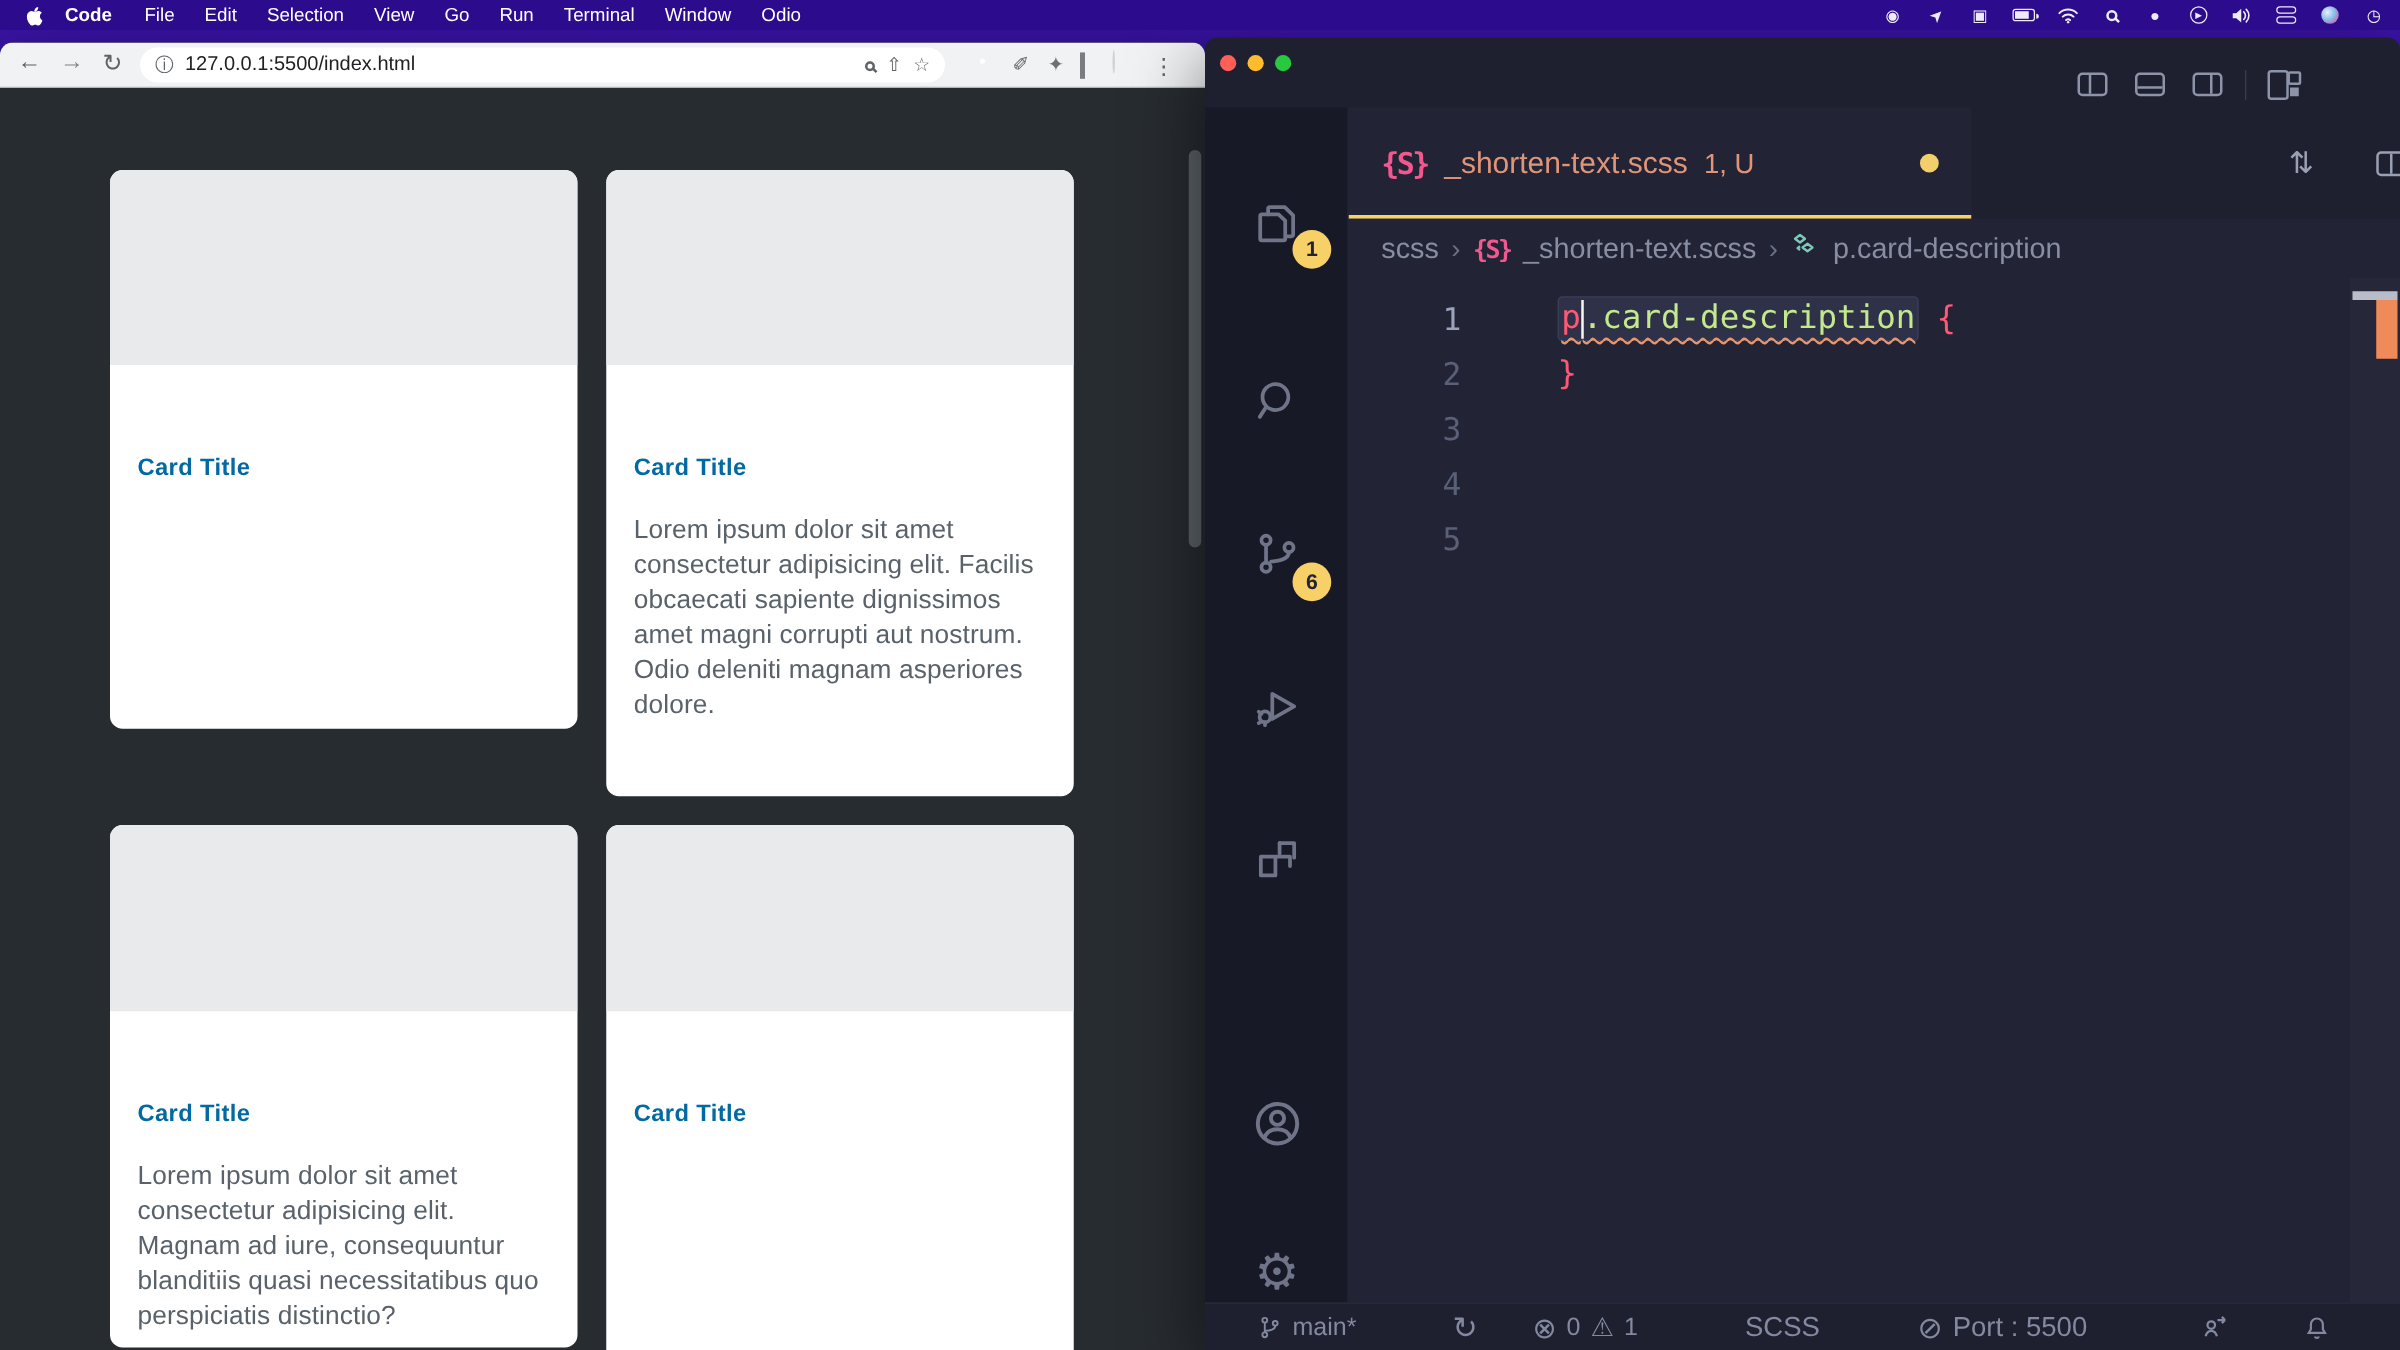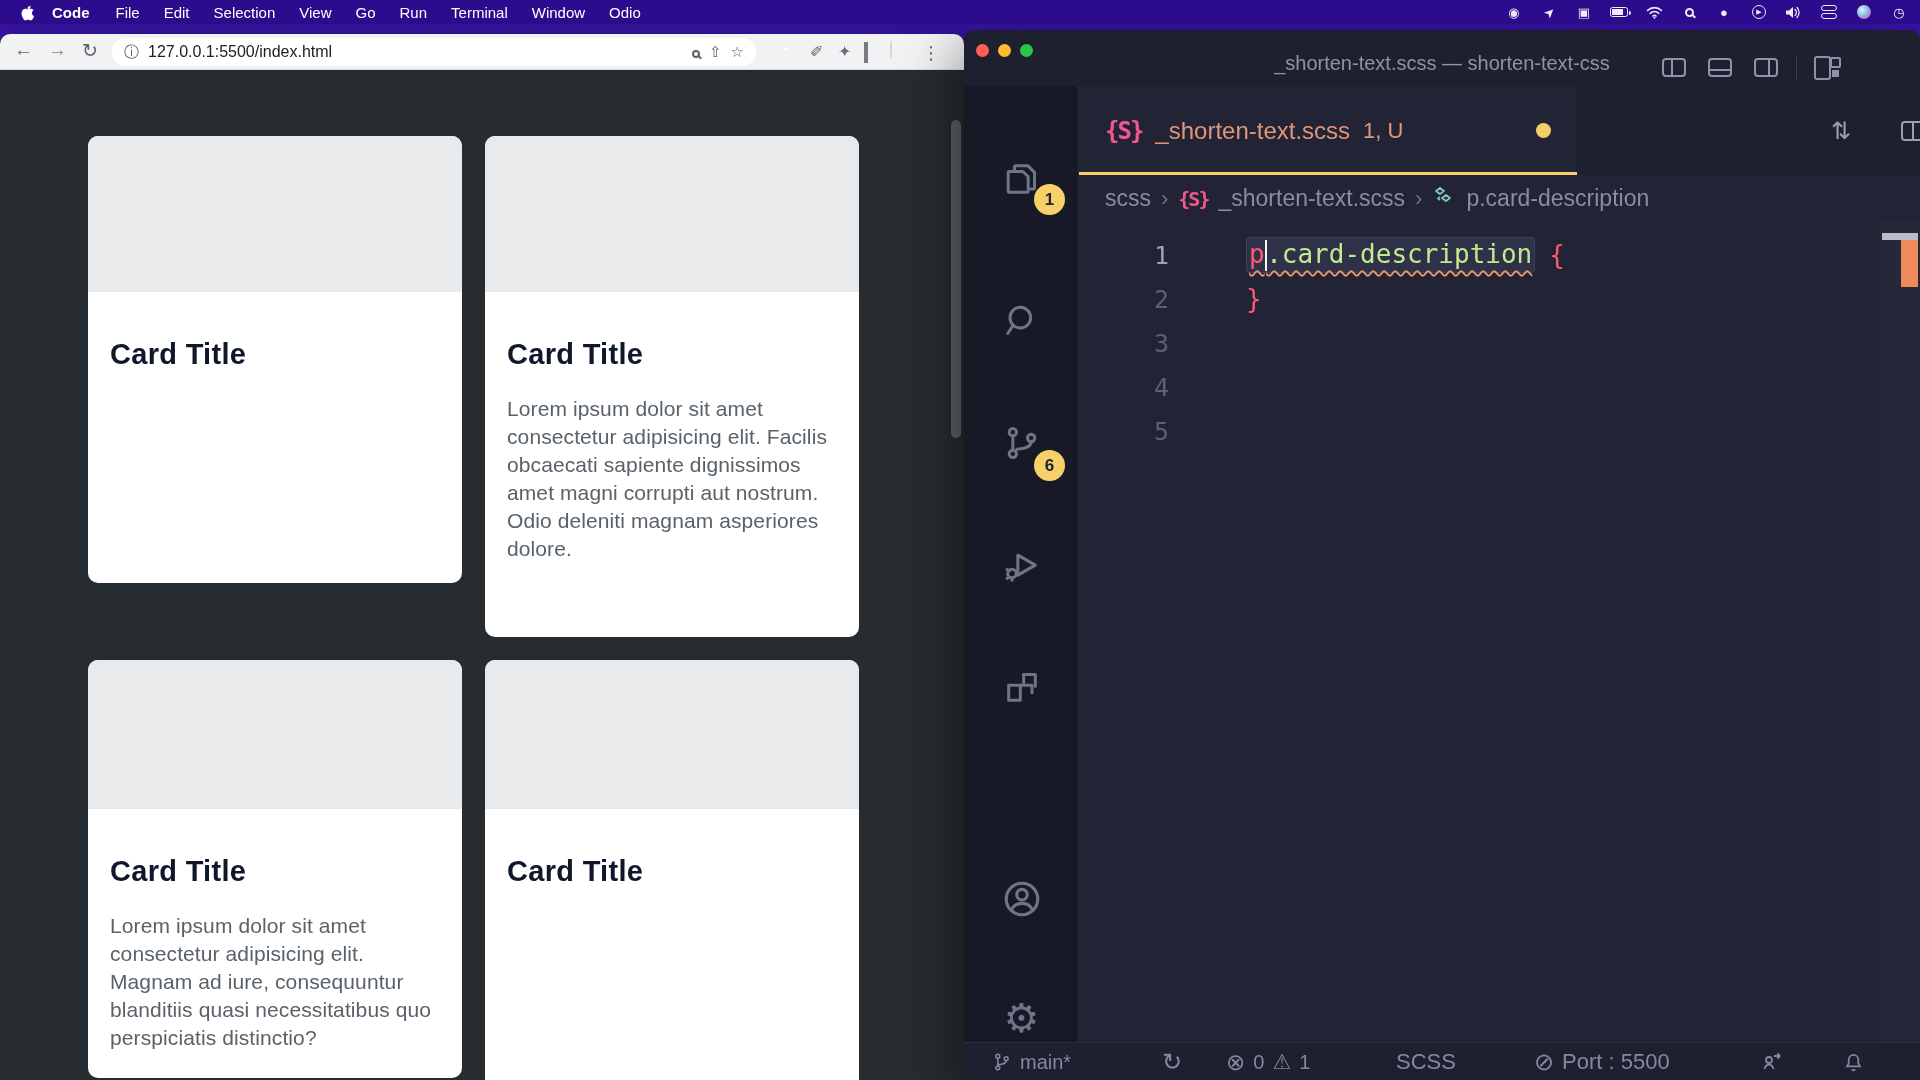--- a/index.html
+++ b/index.html
@@ -71,21 +71,21 @@
   .avatar { width:21px; height:21px; border-radius:50%; background:radial-gradient(circle at 50% 38%, #e8c49a 0 30%, #8a5d3b 32% 55%, #c59a6d 57%); border:1px solid #d0d3d8; }
 
   
   #page { position:absolute; left:0; top:71px; width:964px; bottom:0; background:#272c31; overflow:hidden; }
   #page-scrollbar { position:absolute; right:2px; top:0; width:12px; bottom:0; }
   #page-thumb { position:absolute; left:1px; top:15px; width:10px; height:318px; background:#5b6167; border-radius:6px; }
   .card { position:absolute; width:374px; background:#ffffff; border-radius:10px; overflow:hidden; }
   .card .img { height:156px; background:#e9eaec; }
   .card.row2 .img { height:149px; }
   .card .body { padding:0 22px; }
-  .card h2 { font-size:29px; font-weight:800; color:#0f172a; letter-spacing:.3px; margin-top:46px; }
+  .card h2 { font-size:19px; font-weight:800; color:#0369a1; letter-spacing:.3px; margin-top:72px; }
   .card p { margin-top:24px; font-size:21px; line-height:28px; color:#59626a; letter-spacing:.1px; }
 
   
   #vscode { left:964px; top:30px; width:956px; height:1050px; background:#1e2030; color:#9aa0b5; }
   #vs-titlebar { position:relative; height:56px; }
   .tl.red{background:#ff5f57;} .tl.yellow{background:#febc2e;} .tl.green{background:#28c840;}
   #vs-title { position:absolute; left:0; right:0; top:22px; text-align:center; font-size:20px; color:#8d93a8; }
   .layout-ic { position:absolute; top:28px; width:24px; height:19px; border:2px solid #8d93a8; border-radius:4px; }
   .layout-ic::before { content:""; position:absolute; background:#8d93a8; }
   .layout-ic.v::before { left:7px; top:0; bottom:0; width:2px; }
@@ -249,21 +249,20 @@
         <div id="page-thumb"></div>
       </div>
   </div>
 </div>
 
 <div id="vscode" class="window">
   <div id="vs-titlebar">
     <span class="tl red" style="left:12px;top:14px"></span>
     <span class="tl yellow" style="left:34px;top:14px"></span>
     <span class="tl green" style="left:56px;top:14px"></span>
-    <div id="vs-title">_shorten-text.scss — shorten-text-css</div>
     <span class="layout-ic v" style="left:698px"></span>
     <span class="layout-ic h" style="left:744px"></span>
     <span class="layout-ic vr" style="left:790px"></span>
     <span class="tb-divider" style="left:832px"></span>
     <span class="layout-ic custom" style="left:850px"></span>
   </div>
 
   <div id="activitybar">
     <div class="act" style="top:61px">
       <svg class="icon" width="40" height="40" viewBox="0 0 24 24">
@@ -367,21 +366,21 @@
     <div class="code-row" style="top:187px">
         <span class="ln">5</span>
       </div>
     <div id="ov-ruler">
       <div id="ov-thumb"></div>
       <div id="ov-warn"></div>
     </div>
   </div>
 
   <div id="statusbar">
-    <span class="item" style="left:28px">
+    <span class="item" style="left:42px">
       <svg width="20" height="22" viewBox="0 0 24 24" fill="none" stroke-width="1.8">
           <circle cx="7" cy="5" r="2.3"></circle>
           <circle cx="7" cy="19" r="2.3"></circle>
           <circle cx="17" cy="8" r="2.3"></circle>
           <path d="M7 7.3v9.4M17 10.3c0 4-5 4.5-10 5"></path>
         </svg>
       <span>main*</span>
     </span>
     <span class="item" style="left:198px;font-size:24px">↻</span>
     <span class="item" style="left:262px">

